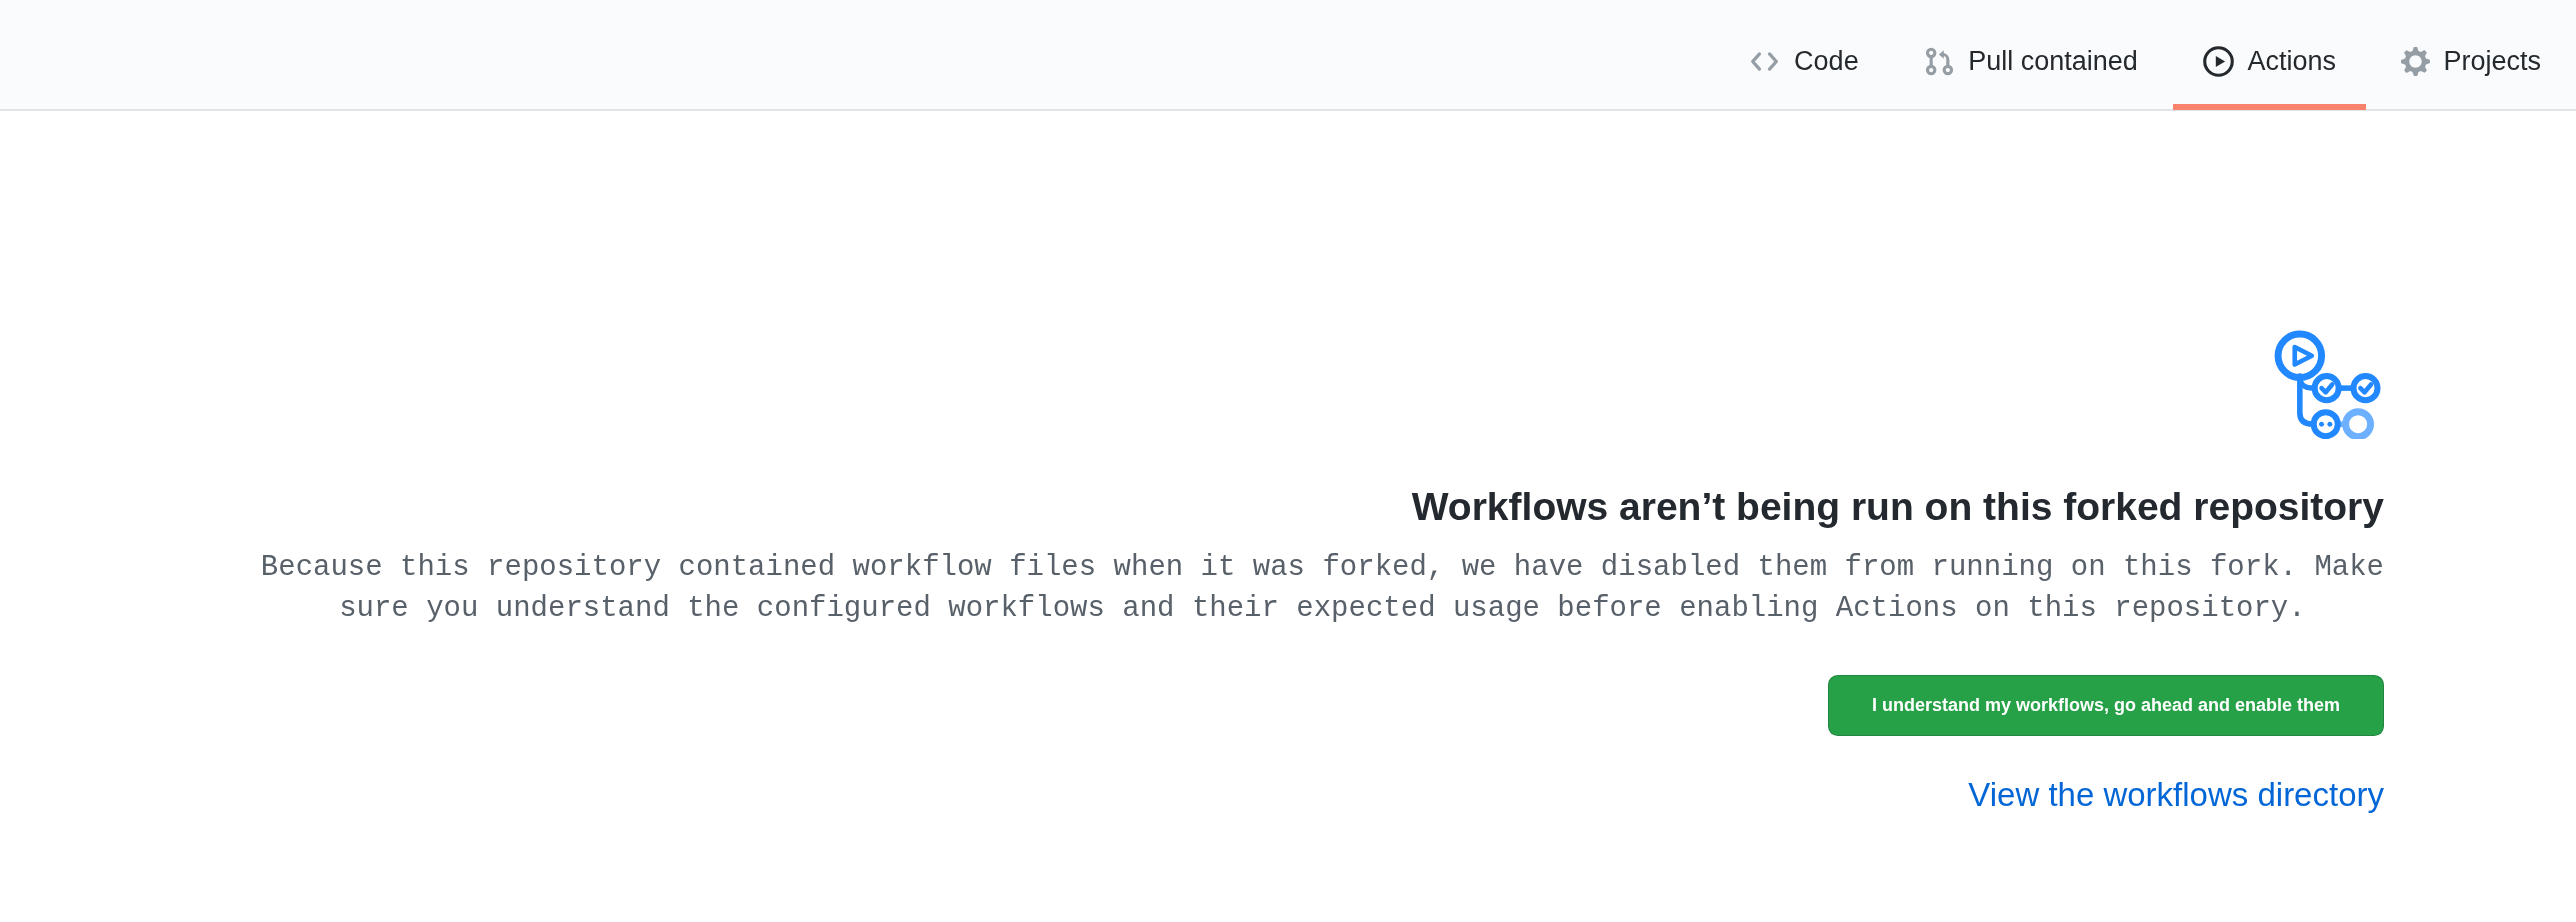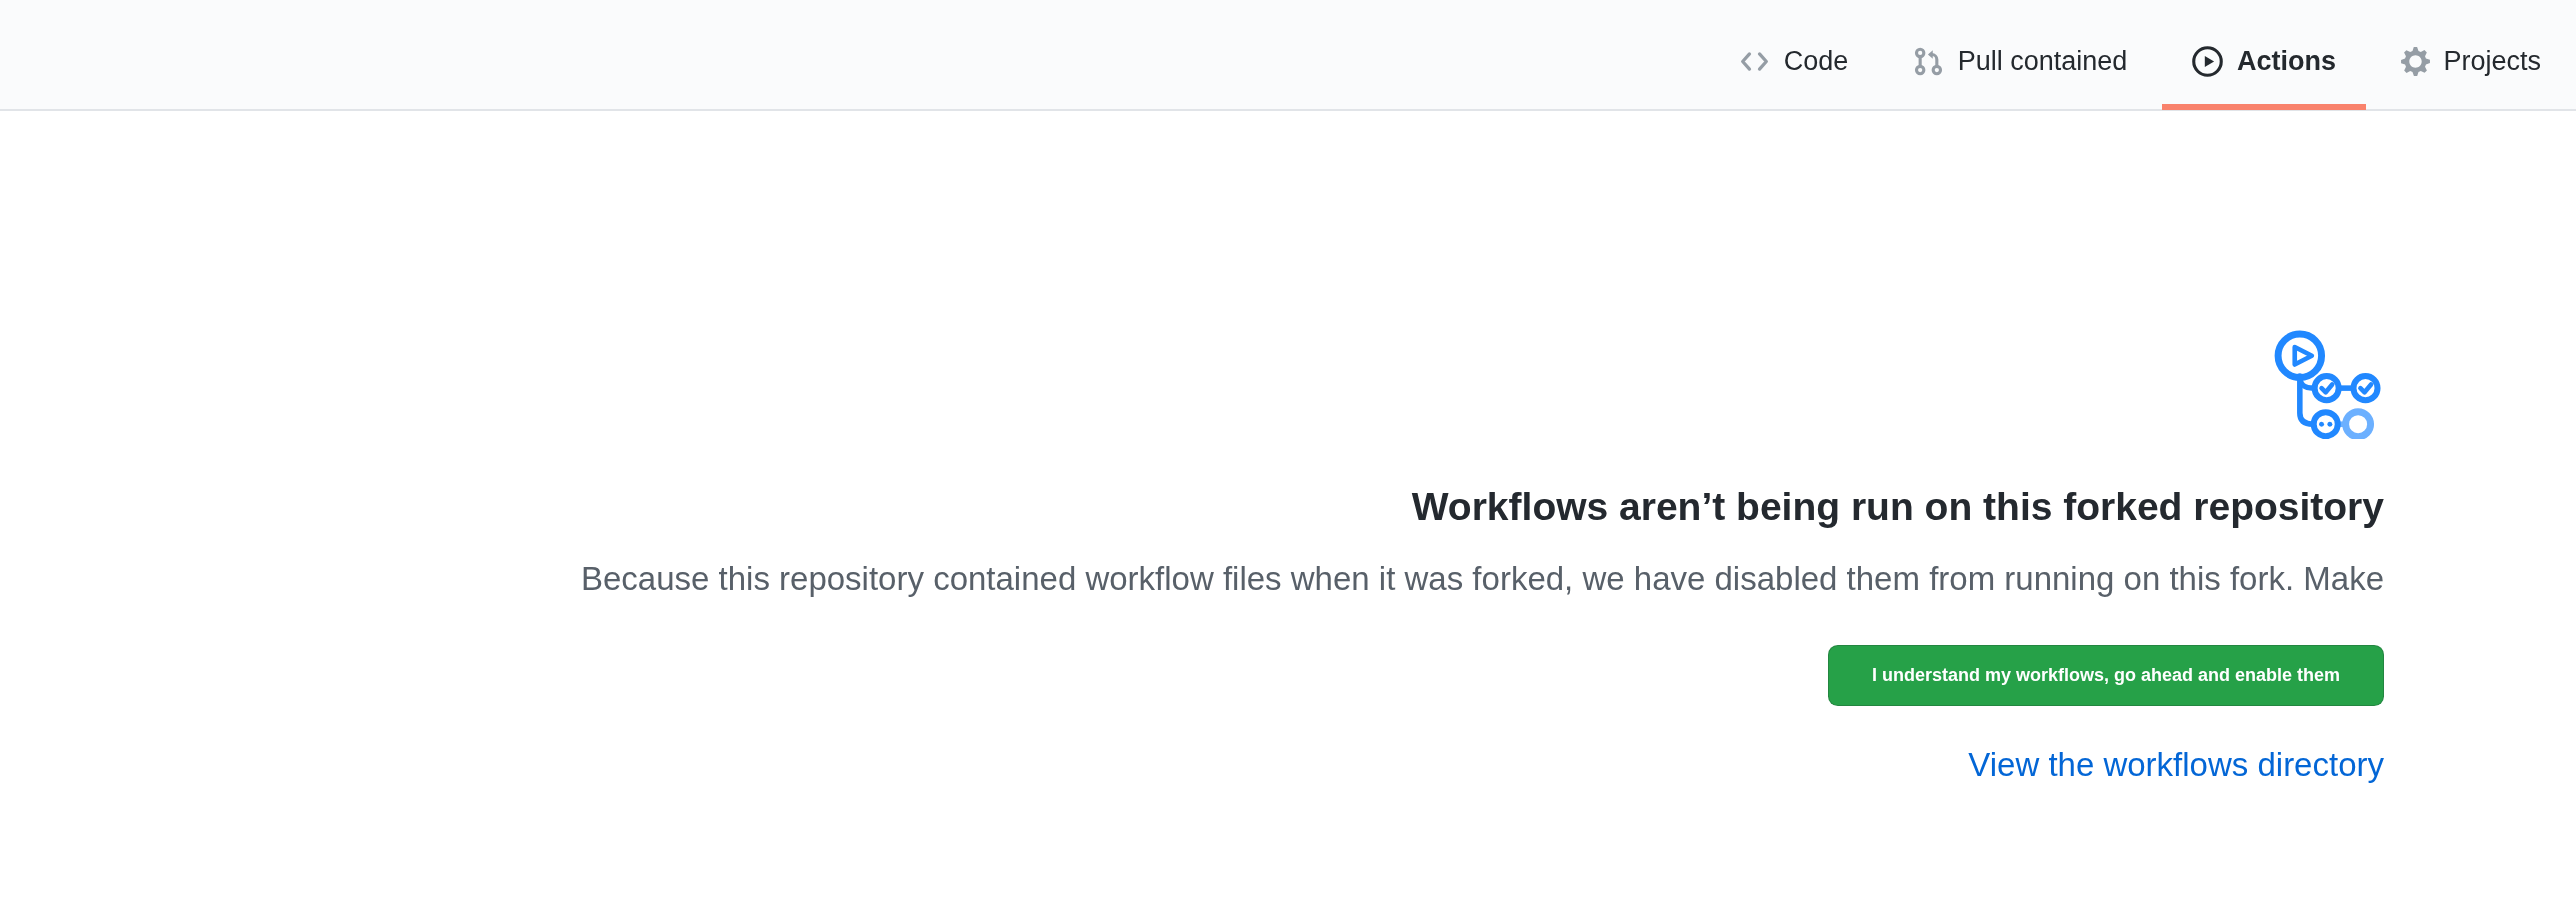--- a/index.html
+++ b/index.html
@@ -38,21 +38,21 @@
     text-decoration: none;
     cursor: pointer;
     white-space: nowrap;
   }
   .tab .tab-icon { display: flex; align-items: center; }
   .tab .tab-icon svg { display: block; }
   .tab .icon-stroke { stroke: #959da5; fill: none; }
   .tab .icon-fill   { fill: #959da5; }
   .tab.active .icon-stroke { stroke: #24292e; }
   .tab.active .icon-fill   { fill: #24292e; }
-  .tab.active .tab-label { font-weight: 700; }
+  .tab.active .tab-label { font-weight: 400; }
   .tab-underline {
     display: none;
     position: absolute;
     left: 0; right: 0; bottom: -1px;
     height: 5.9px;
     background: #f9826c;
   }
   .tab.active .tab-underline { display: block; }
 
   
@@ -66,24 +66,25 @@
   .illustration { margin-top: 217px; }
   .illustration svg { display: block; }
   .page-title {
     margin: 44px 0 0 0;
     font-size: 39px;
     line-height: 48px;
     font-weight: 700;
     color: #24292f;
   }
   .description {
-    margin: 27px 0 0 0;
-    font-size: 33px;
+    margin: 16px 0 0 0;
+    font-size: 29px;
     line-height: 41px;
     color: #586069;
+    font-family: Liberation Mono, monospace;
   }
   .description span { display: block; }
   .enable-btn {
     margin-top: 46px;
     height: 61px;
     padding: 0 43px;
     font-family: "Liberation Sans", sans-serif;
     font-size: 18px;
     font-weight: 700;
     color: #ffffff;
@@ -182,20 +183,21 @@
       <circle cx="61.5" cy="104" r="2.7" fill="#2188ff"></circle>
 
       <circle cx="92" cy="104" r="13.5" stroke="#6cb0ff" stroke-width="7.5"></circle>
     </svg>
   </div>
 
   <h2 class="page-title">Workflows aren’t being run on this forked repository</h2>
 
   <p class="description">
     <span>Because this repository contained workflow files when it was forked, we have disabled them from running on this fork. Make</span>
+    <span>sure you understand the configured workflows and their expected usage before enabling Actions on this repository.</span>
   </p>
 
   <button class="enable-btn">I understand my workflows, go ahead and enable them</button>
 
   <a class="workflows-link">View the workflows directory</a>
 
 </main>
 
 
 </body></html>

